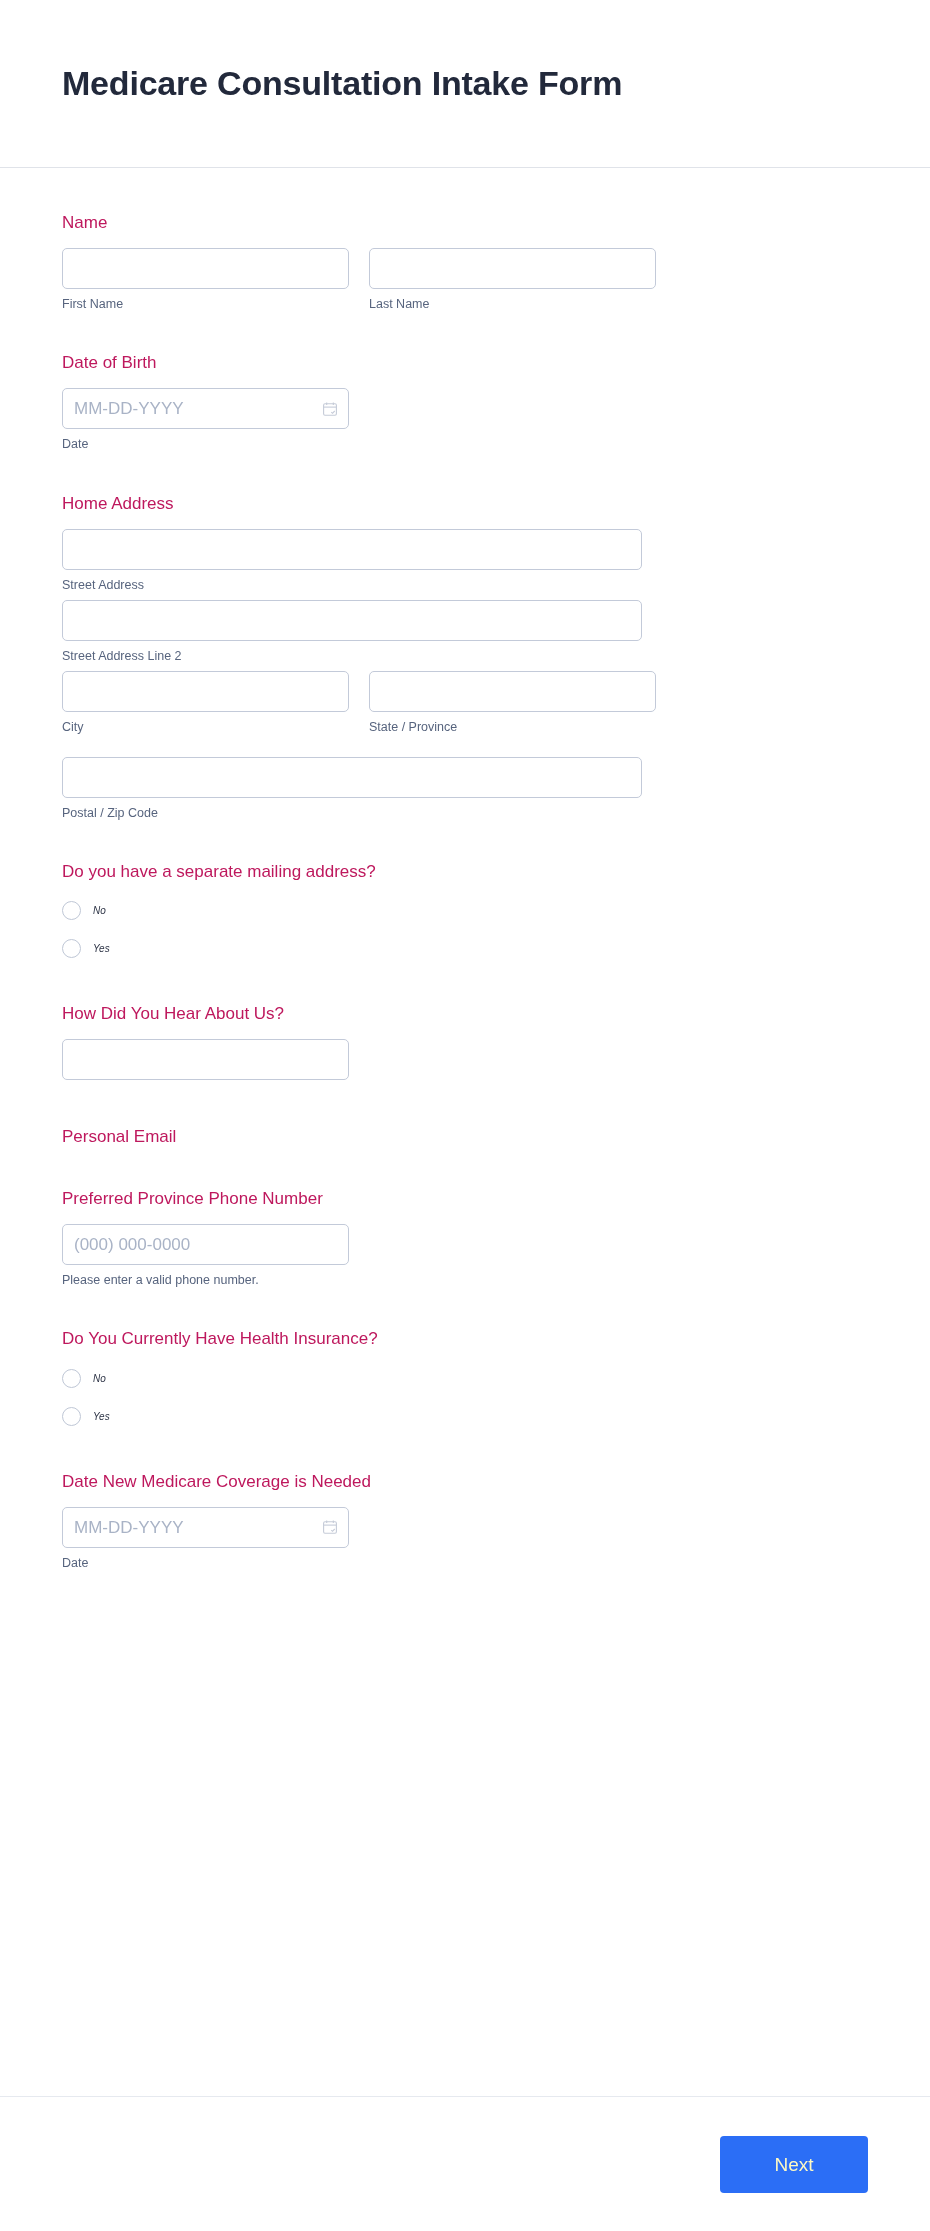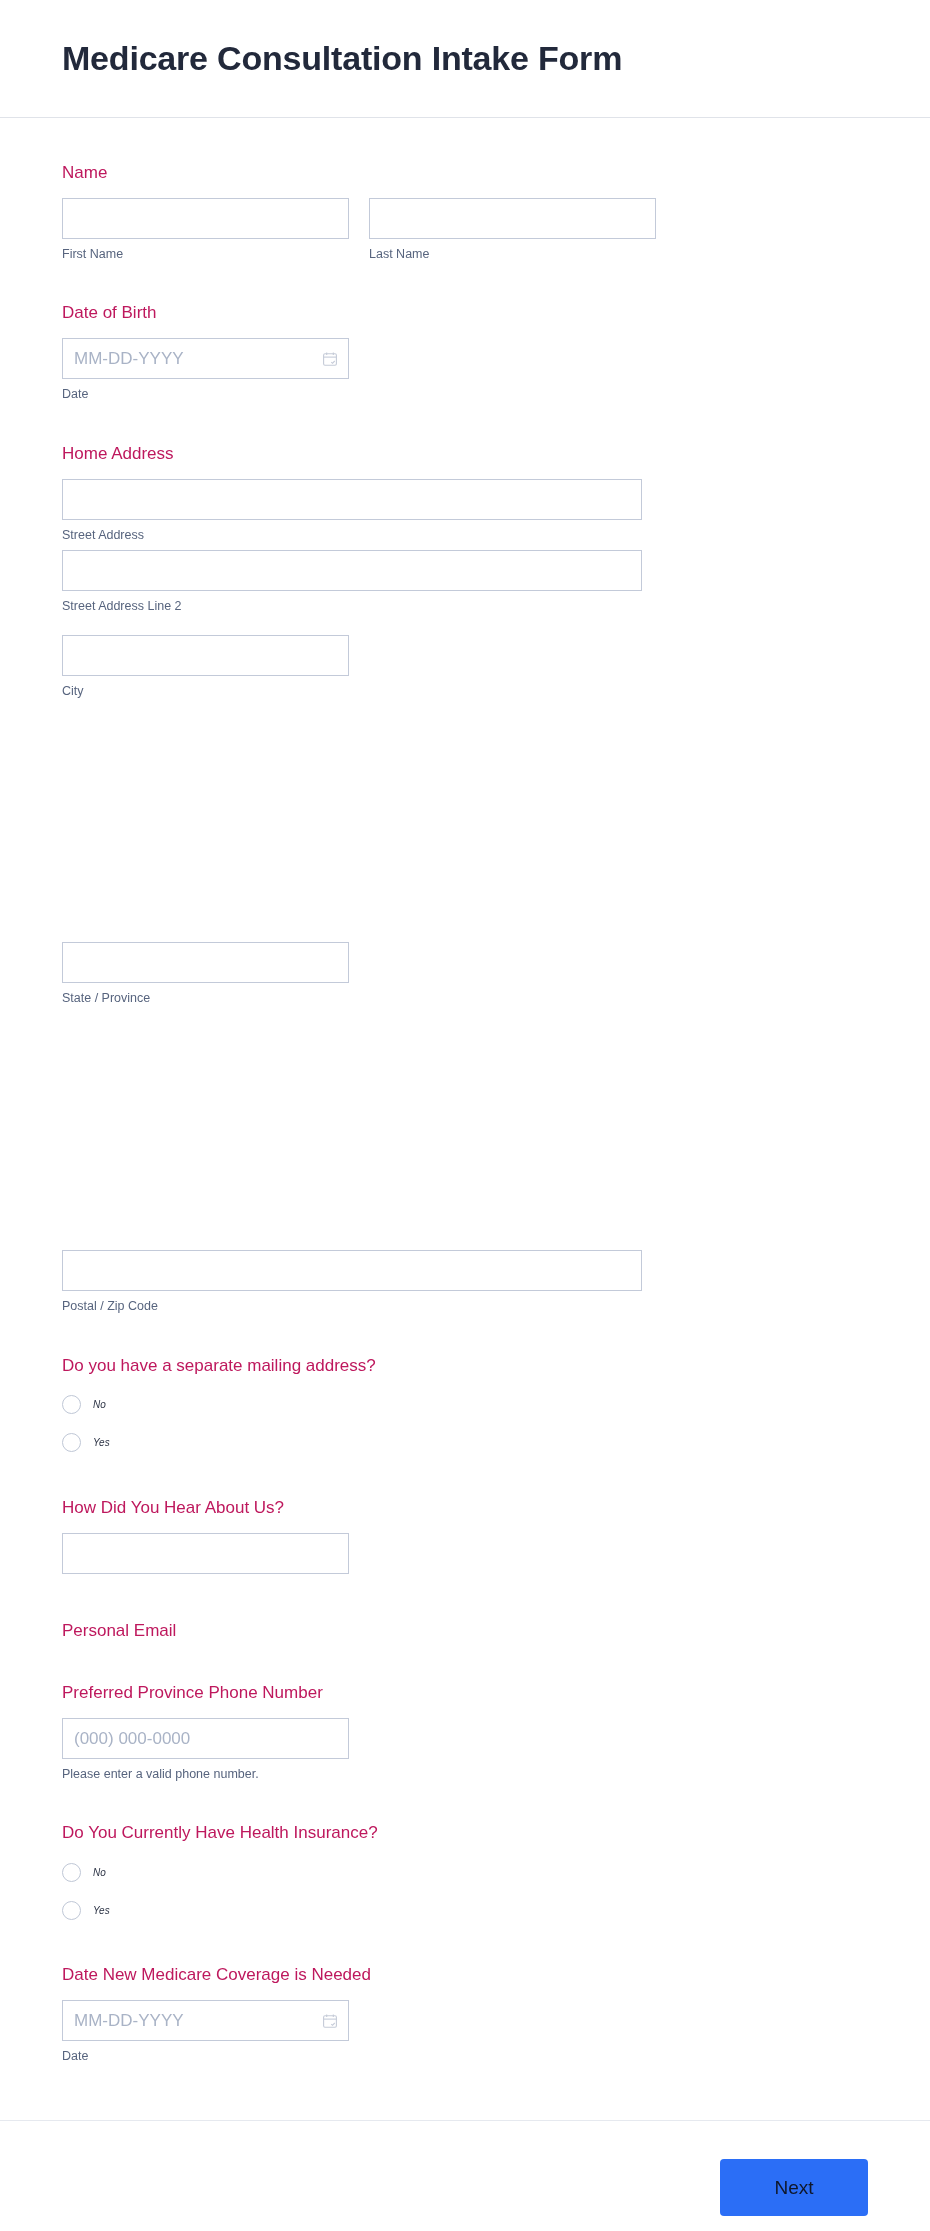--- a/index.html
+++ b/index.html
@@ -11,21 +11,21 @@
   body {
     width: 930px;
     min-height: 2231px;
     font-family: "Liberation Sans", sans-serif;
     color: #2c3345;
     position: relative;
   }
 
   
   .form-header {
-    height: 118px;
+    height: 168px;
     border-bottom: 1px solid #e0e3e9;
     display: flex;
     align-items: center;
     padding: 0 62px;
     background: #ffffff;
   }
   .form-title {
     font-size: 34px;
     font-weight: 700;
     letter-spacing: -0.2px;
@@ -56,21 +56,21 @@
     color: #57647e;
     margin-top: 7px;
     line-height: 1.3;
   }
 
   .txt-input {
     display: block;
     width: 100%;
     height: 41px;
     border: 1px solid #c3cad9;
-    border-radius: 0;
+    border-radius: 5px;
     background: #ffffff;
     padding: 0 11px;
     font-family: "Liberation Sans", sans-serif;
     font-size: 15px;
     color: #2c3345;
     outline: none;
   }
   .txt-input::placeholder {
     color: #a9b3c6;
     font-size: 17px;
@@ -133,21 +133,21 @@
     height: 135px;
     border-top: 1px solid #e6e9ef;
     background: #ffffff;
     display: flex;
     align-items: center;
     justify-content: flex-end;
     padding: 0 62px;
   }
   .next-button {
     background: #2b6ef6;
-    color: #0f172a;
+    color: #fef9c3;
     border: none;
     border-radius: 4px;
     width: 148px;
     height: 57px;
     font-family: "Liberation Sans", sans-serif;
     font-size: 19px;
     font-weight: 400;
     cursor: pointer;
     line-height: 1;
   }
@@ -198,21 +198,21 @@
     <div class="col-wide">
       <input class="txt-input" type="text" value="" style="">
       <div class="sub-label">Street Address</div>
     </div>
 
     <div class="col-wide" style="margin-top:7px;">
       <input class="txt-input" type="text" value="" style="">
       <div class="sub-label">Street Address Line 2</div>
     </div>
 
-    <div class="row2" style="margin-top:21px;flex-direction:column;">
+    <div class="row2" style="margin-top:7px;">
       <div class="col-half">
         <input class="txt-input" type="text" value="" style="">
         <div class="sub-label">City</div>
       </div>
       <div class="col-half">
         <input class="txt-input" type="text" value="" style="">
         <div class="sub-label">State / Province</div>
       </div>
     </div>
 

